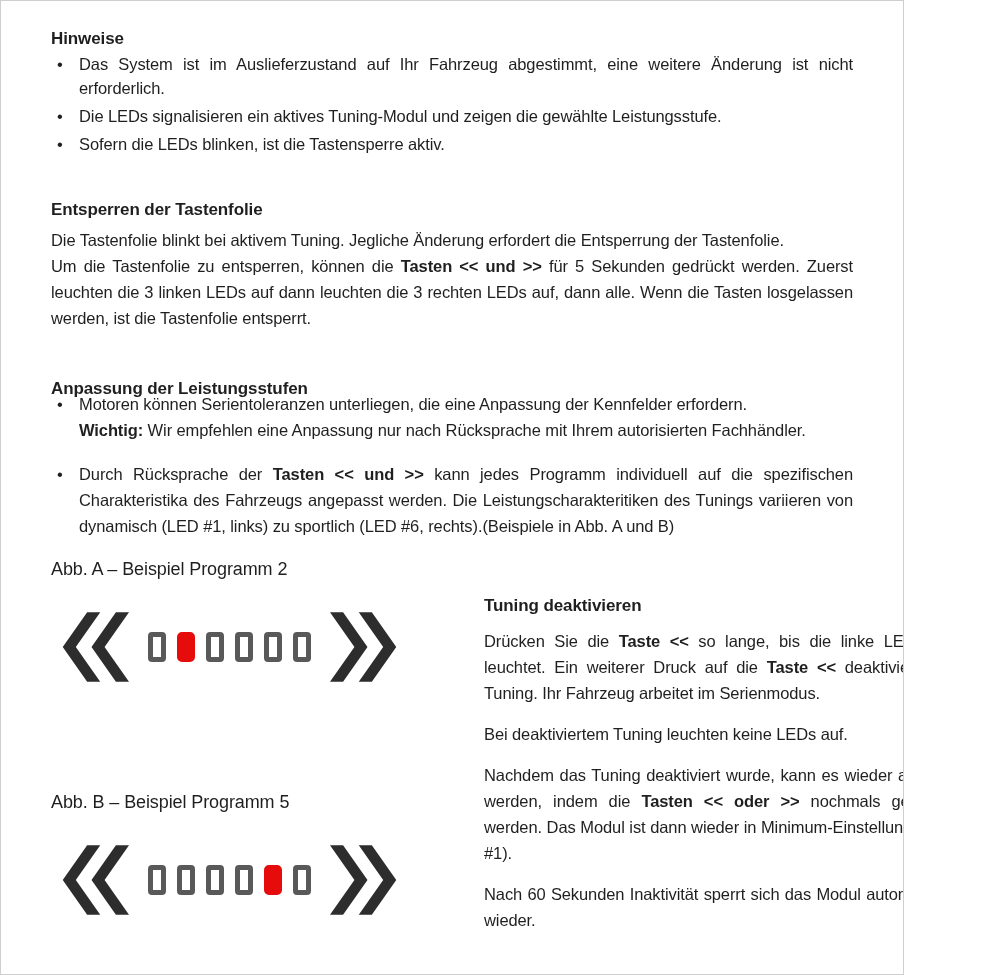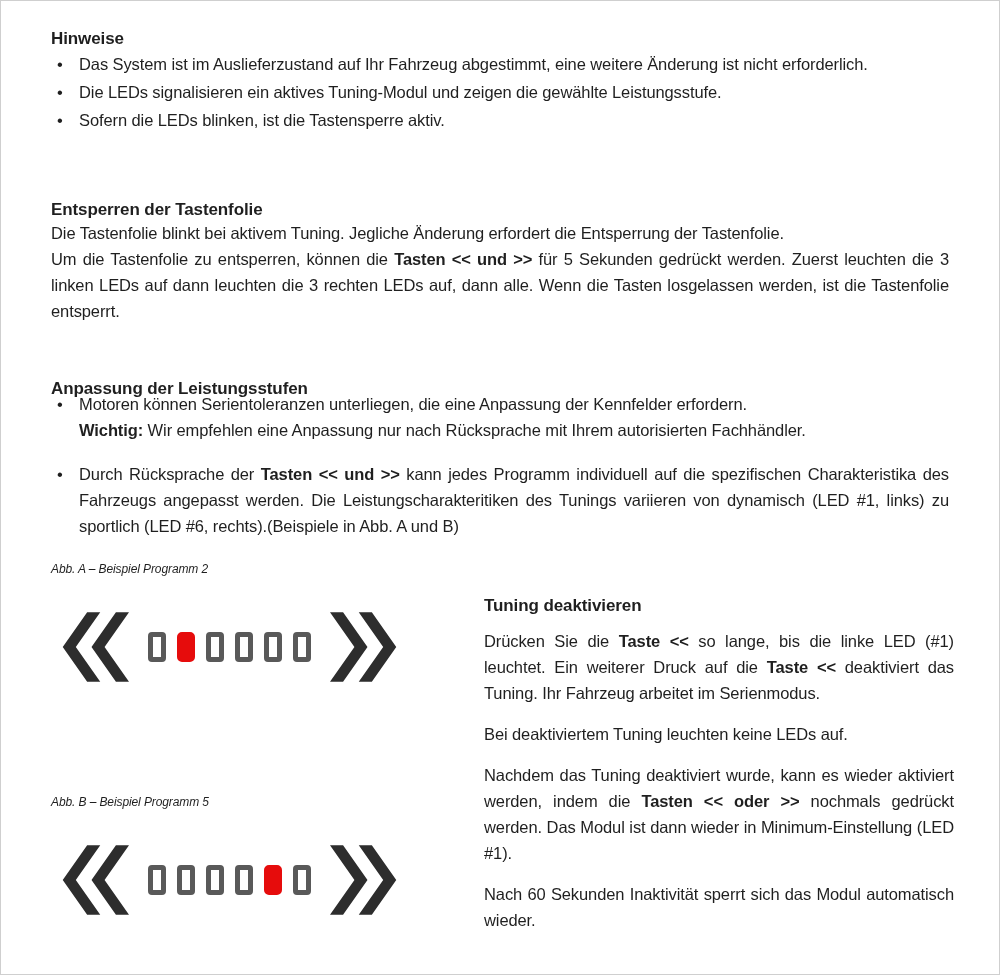--- a/index.html
+++ b/index.html
@@ -10,35 +10,35 @@
     --page-border:#cfcfcf;
   }
   *{box-sizing:border-box;margin:0;padding:0;}
   html,body{background:#fff;}
   body{
     font-family:"Liberation Sans","DejaVu Sans",sans-serif;
     color:var(--text);
     width:1000px;height:975px;
   }
   .page{
-    position:relative;width:1000px;height:975px;background:#fff;
+    position:relative;width:904px;height:975px;background:#fff;
     border:1px solid var(--page-border);overflow:hidden;
     font-size:16.5px;line-height:26px;letter-spacing:-0.1px;
   }
   .abs{position:absolute;}
   h3{font-size:17px;font-weight:bold;line-height:22px;}
   .body-text{text-align:justify;}
   
   ul.plain{list-style:none;}
   ul.plain li{position:relative;padding-left:28px;text-align:justify;}
   ul.plain li .marker{position:absolute;left:6px;top:0;}
   .tight li{line-height:24px;margin-bottom:4px;}
   .loose li{line-height:26px;margin-bottom:18px;}
   
-  .caption{font-size:12px;line-height:22px;font-style:italic;}
+  .caption{font-size:18px;line-height:22px;}
   .figure{display:flex;align-items:center;height:86px;}
   .chev{display:block;color:var(--chevron);flex:0 0 auto;}
   .led-row{display:flex;align-items:center;gap:11px;padding:0 19px;}
   .led{
     width:18px;height:30px;border:5px solid var(--led-border);
     border-radius:4px;background:#fff;
   }
   .led.on{border-color:var(--led-active);background:var(--led-active);border-radius:5px;}
   
   .rcol{width:470px;}
@@ -65,21 +65,21 @@
         <span><span>Die LEDs signalisieren ein aktives Tuning-Modul und zeigen die gewählte Leistungsstufe.</span></span>
       </li>
       <li>
         <span class="marker">•</span>
         <span><span>Sofern die LEDs blinken, ist die Tastensperre aktiv.</span></span>
       </li>
     </ul>
   </div>
 
   <h3 class="abs" style="left:50px;top:178px;margin-top:20px;">Entsperren der Tastenfolie</h3>
-  <div class="abs" style="left:50px;right:50px;top:219px;">
+  <div class="abs" style="left:50px;right:50px;top:226px;">
     <div>Die Tastenfolie blinkt bei aktivem Tuning. Jegliche Änderung erfordert die Entsperrung der Tastenfolie.</div>
     <div class="body-text"><span>Um die Tastenfolie zu entsperren, können die </span><b>Tasten &lt;&lt; und &gt;&gt;</b><span> für 5 Sekunden gedrückt werden. Zuerst leuchten die 3 linken LEDs auf dann leuchten die 3 rechten LEDs auf, dann alle. Wenn die Tasten losgelassen werden, ist die Tastenfolie entsperrt.</span></div>
   </div>
 
   <h3 class="abs" style="left:50px;top:357px;margin-top:20px;">Anpassung der Leistungsstufen</h3>
   <ul class="plain loose abs" style="left:50px;right:50px;top:390px;">
     <li>
       <span class="marker">•</span>
       <span><span>Motoren können Serientoleranzen unterliegen, die eine Anpassung der Kennfelder erfordern.</span><br><b>Wichtig:</b><span> Wir empfehlen eine Anpassung nur nach Rücksprache mit Ihrem autorisierten Fachhändler.</span></span>
     </li>

